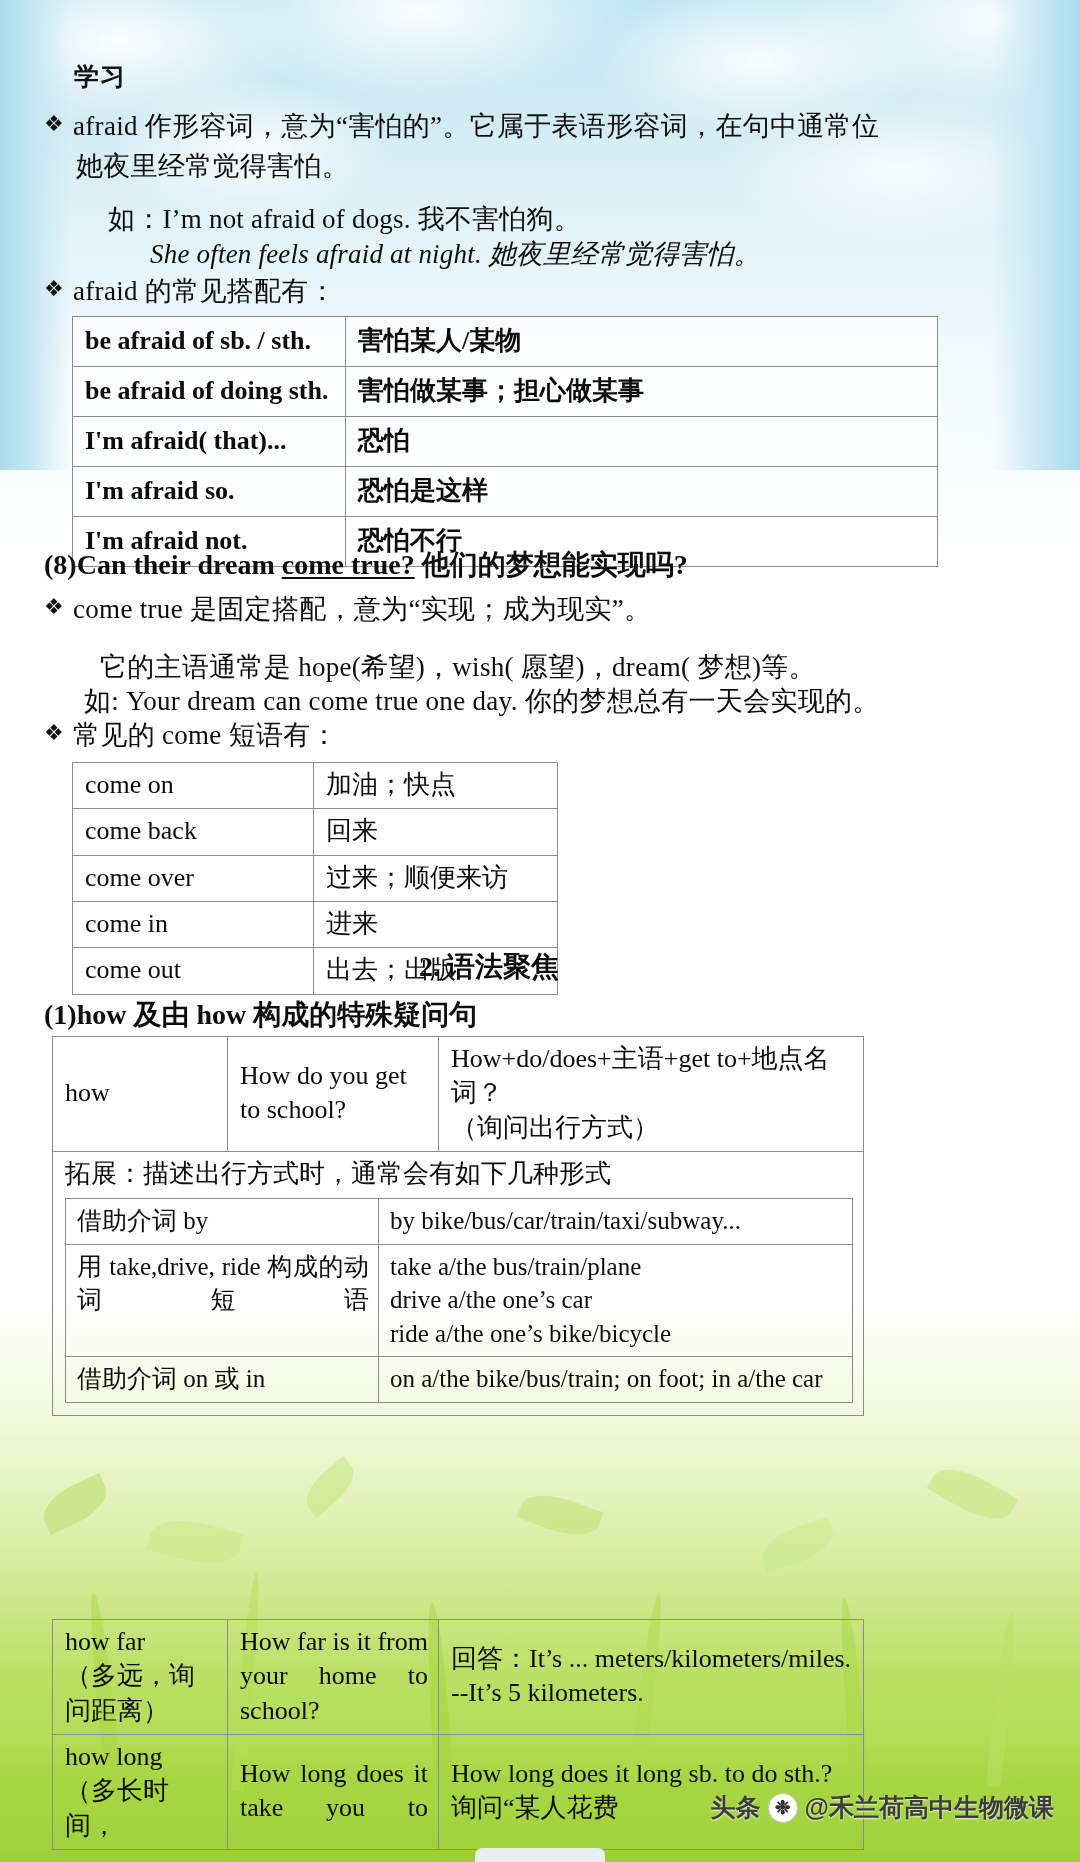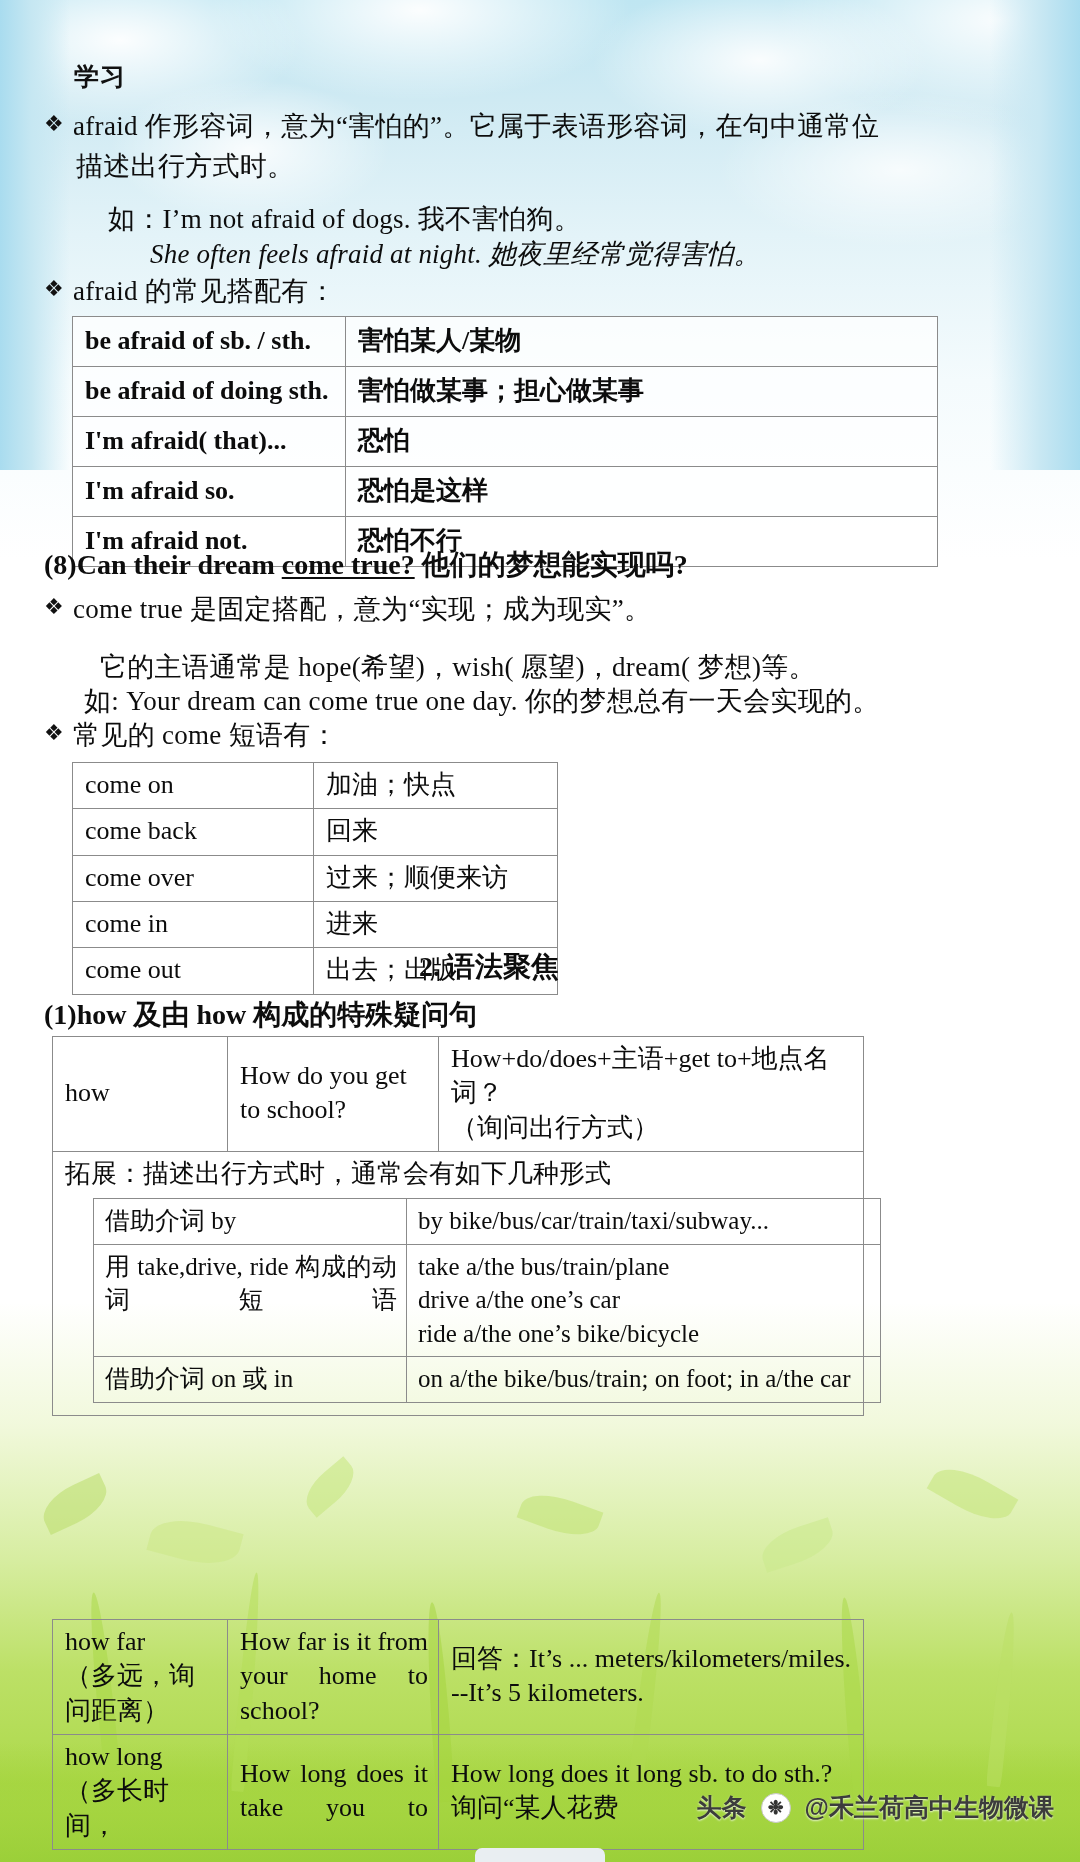--- a/index.html
+++ b/index.html
@@ -97,39 +97,38 @@
 
   .tbl-how{left:52px;top:1036px;width:812px;}
   .tbl-how td{vertical-align:top;padding:7px 10px 8px 12px;}
   .tbl-how .col-a{width:152px;}
   .tbl-how .col-b{width:188px;}
   .mid{vertical-align:middle !important;}
 
   table.inner{
     border-collapse:collapse;width:100%;margin-top:7px;background:transparent;
     font-size:25px;
-    margin-left:28px;
   }
   table.inner td{
     border:1px solid #8b8b8b;padding:5px 9px 6px 11px;vertical-align:top;line-height:1.34;
   }
   table.inner .ia{width:292px;}
 
   .justify2{
     text-align:justify;text-align-last:justify;
   }
 
   .tbl-hf{left:52px;top:1619px;width:812px;}
   .tbl-hf td{vertical-align:top;padding:6px 10px 8px 12px;line-height:1.36;}
   .tbl-hf .col-a{width:152px;}
   .tbl-hf .col-b{width:188px;}
 
   .watermark{
     position:absolute;right:26px;bottom:38px;z-index:4;
-    display:flex;align-items:center;gap:14px;
+    display:flex;align-items:center;gap:7px;
     font-family:"Liberation Sans",sans-serif;
     font-size:25px;font-weight:700;color:#3c3c3c;
     text-shadow:0 1px 2px rgba(255,255,255,.8);
   }
   .wm-badge{
     display:inline-block;background:#ffffff;color:#333;border-radius:50%;
     width:28px;height:28px;line-height:28px;text-align:center;font-size:19px;
     border:1px solid #c8c8c8;
   }
 </style>
@@ -157,21 +156,21 @@
 
 <div id="content">
 
   <div class="kicker">学习</div>
 
   <div class="para" style="left:44px;top:107px;width:880px;">
     <div class="bullet-line">
       <span class="dia">❖</span>
       <span>afraid 作形容词，意为“害怕的”。它属于表语形容词，在句中通常位</span>
     </div>
-    <div style="padding-left:32px;">描述出行方式时。</div>
+    <div style="padding-left:32px;">她夜里经常觉得害怕。</div>
   </div>
 
   <div class="para indent-ex" style="left:108px;top:200px;width:800px;">如：I’m not afraid of dogs.  我不害怕狗。</div>
   <div class="para indent-ex" style="left:150px;top:235px;width:790px;font-style:italic;">She often feels afraid at night.  她夜里经常觉得害怕。</div>
 
   <div class="para" style="left:44px;top:272px;width:880px;">
     <div class="bullet-line">
       <span class="dia">❖</span>
       <span>afraid 的常见搭配有：</span>
     </div>

